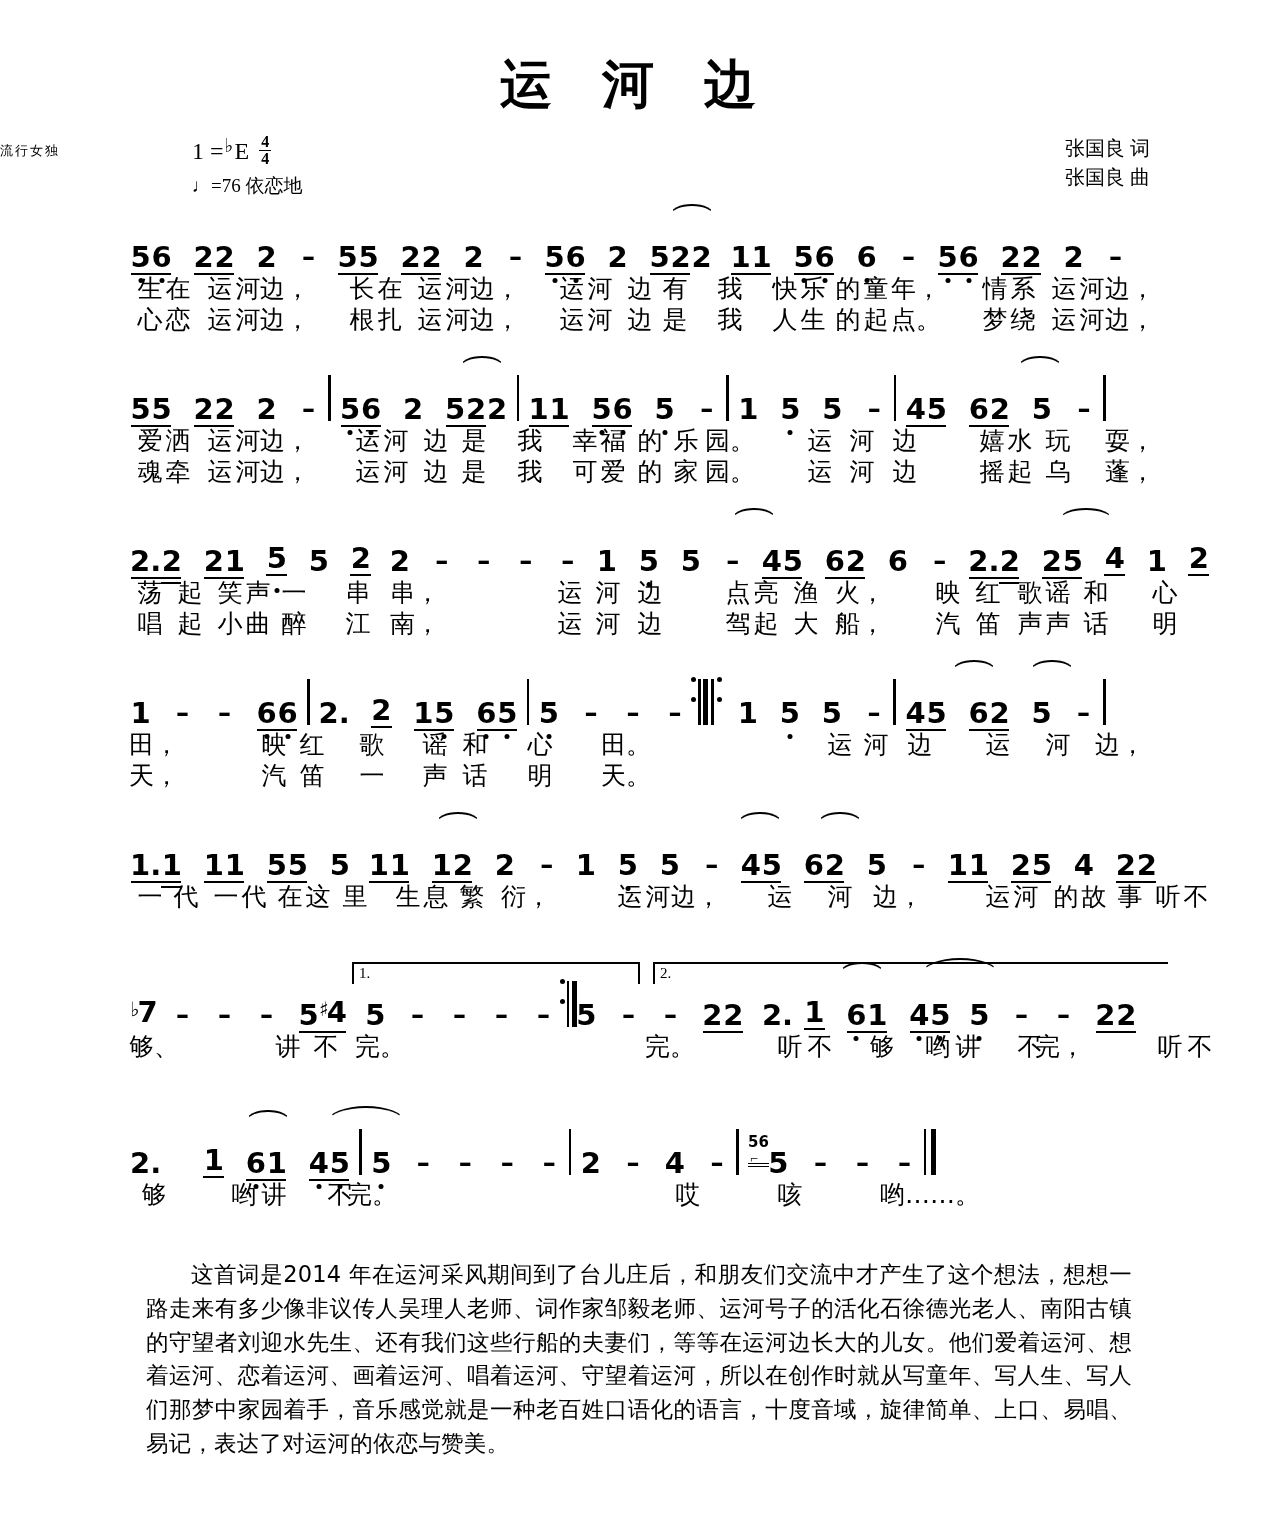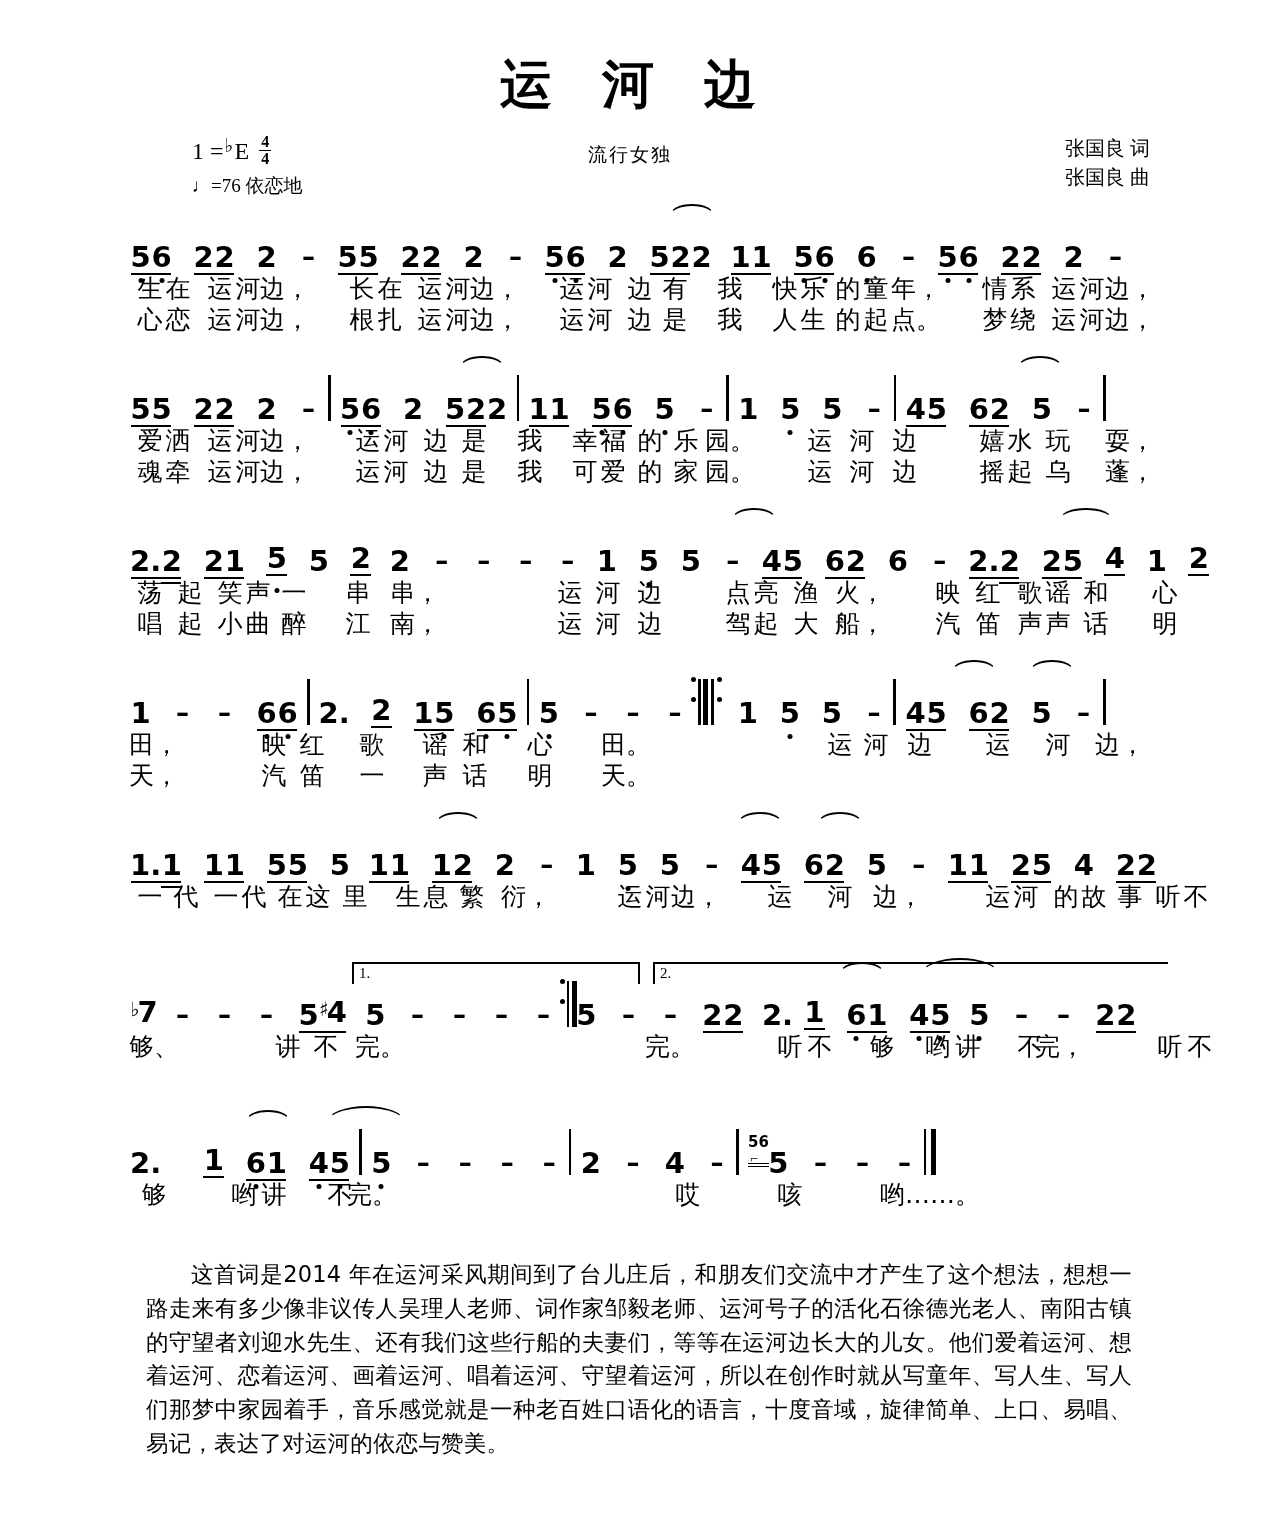--- a/index.html
+++ b/index.html
@@ -41,21 +41,21 @@
     display:inline-flex; flex-direction:column; align-items:center;
     font-size:16px; font-weight:bold; line-height:1.0; margin-left:9px;
     position:relative; top:0px;
   }
   .frac .num { border-bottom:1.6px solid #000; padding:0 2px; }
   .frac .den { padding:0 2px; }
   .keyline2 { font-size:19px; margin-top:7px; white-space:nowrap;}
   .quarternote { font-size:19px; }
   .style {
     position:absolute; left:0; right:12px; top:4px;
-    text-align:center; font-size:19px; letter-spacing:2px;
+    font-size:13px; letter-spacing:2px;
   }
   .credits {
     position:absolute; right:122px; top:-4px;
     font-size:20px; line-height:1.45; text-align:left; white-space:nowrap;
   }
 
   
   .music { position:relative; margin-top:2px; padding:0 130px; }
 
   .system {

